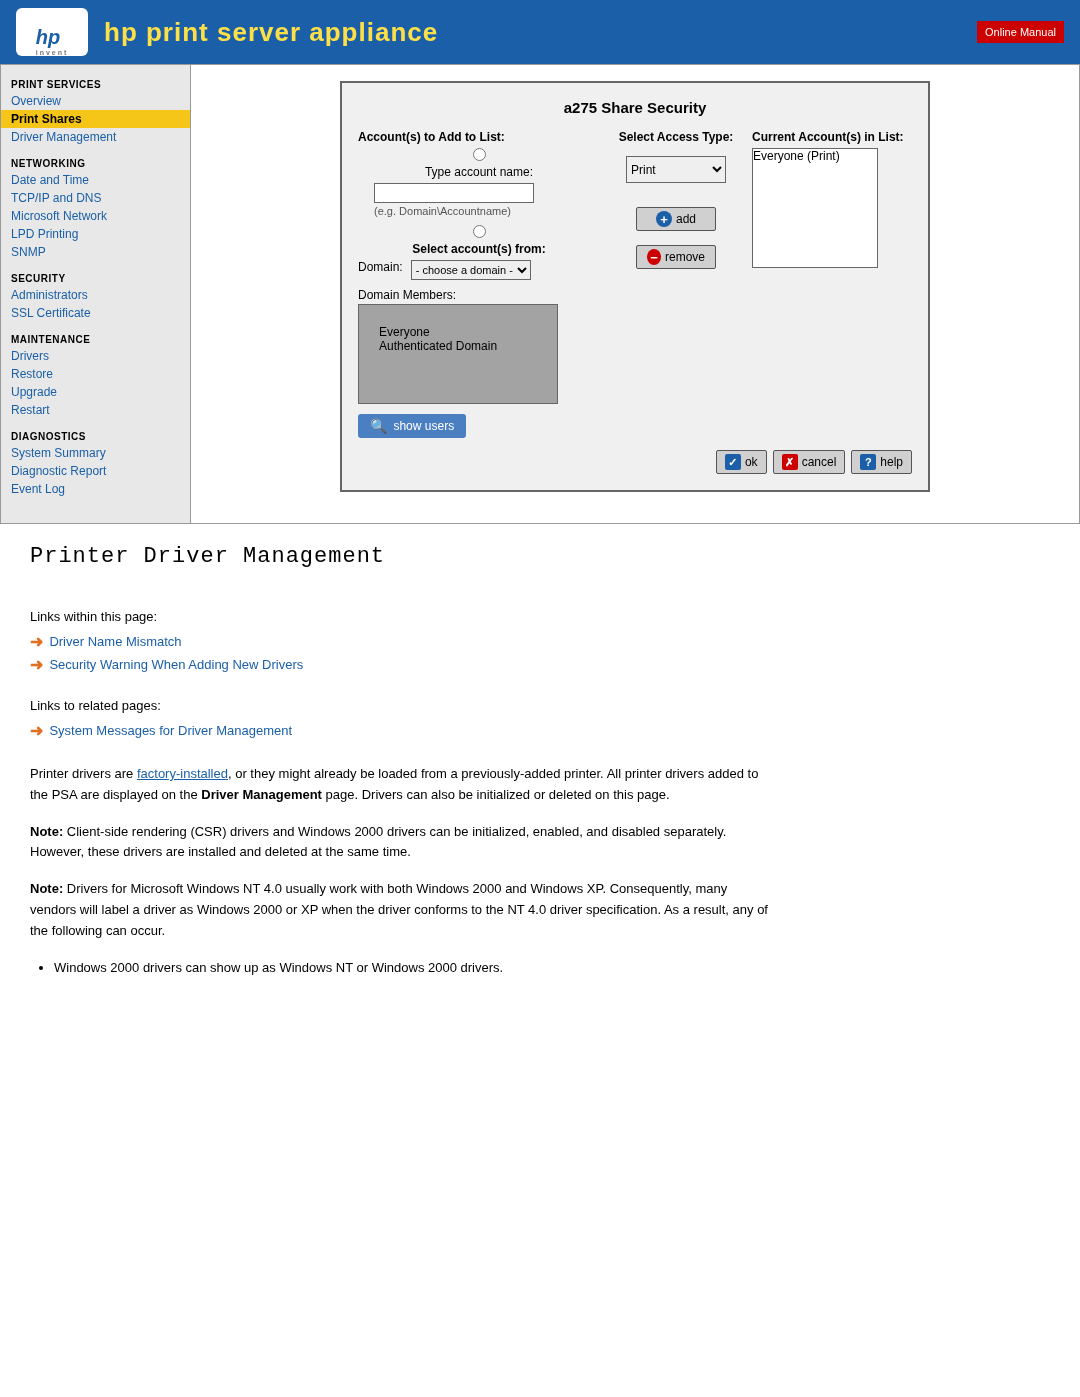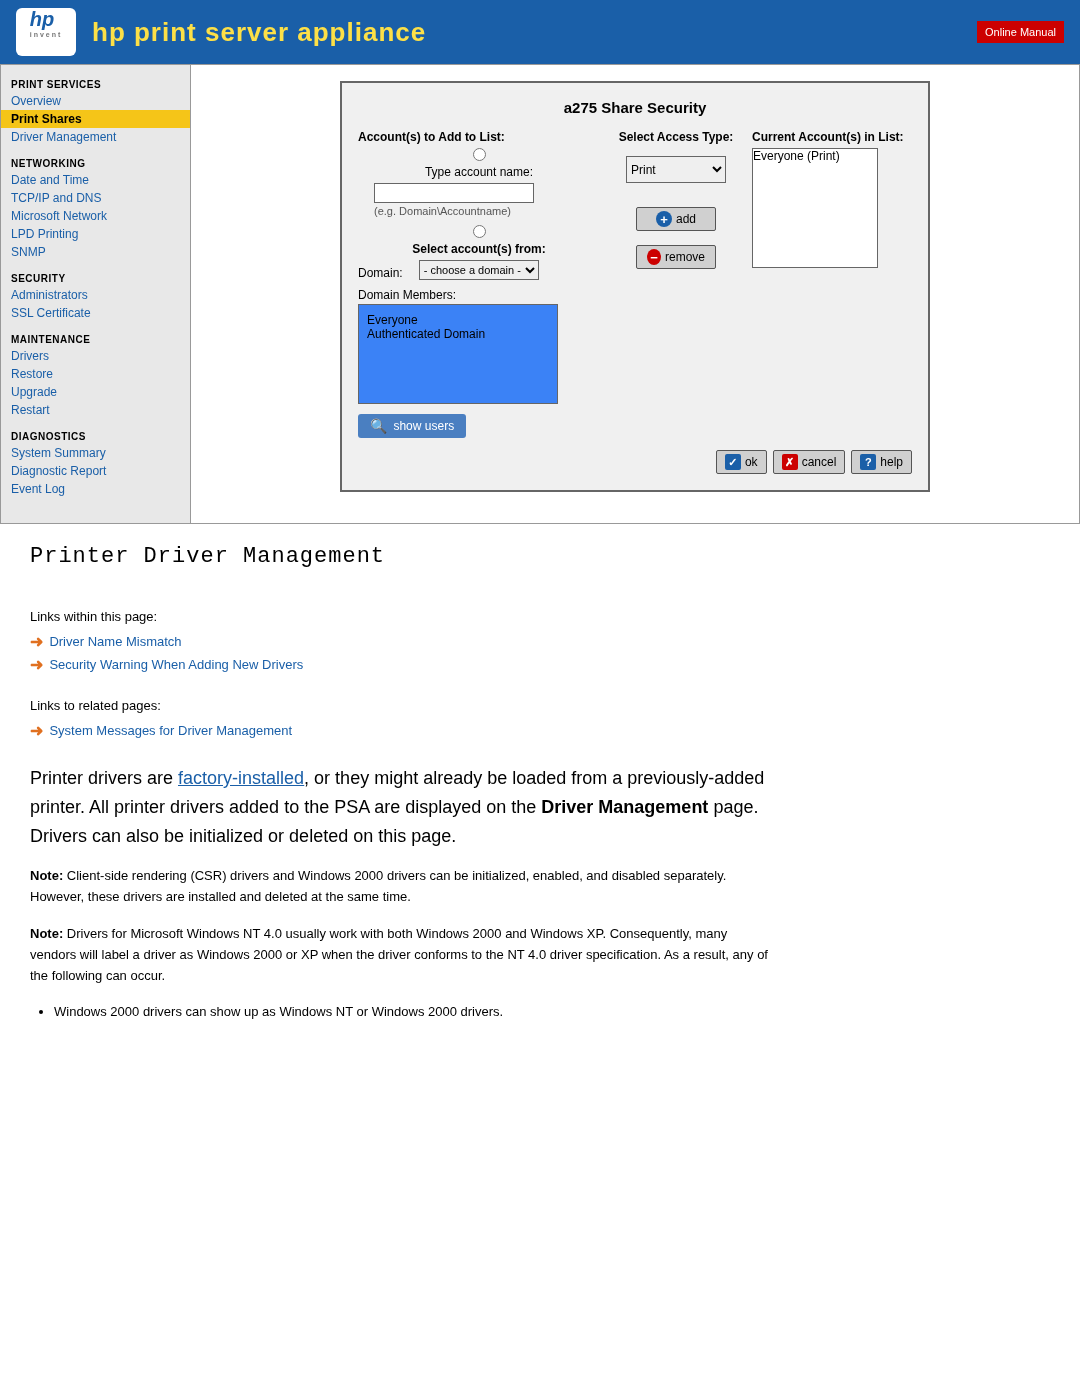--- a/index.html
+++ b/index.html
@@ -21,24 +21,24 @@
       min-height: 64px;
     }
     .banner-left {
       display: flex;
       align-items: center;
       gap: 16px;
     }
     .hp-logo {
       background: #fff;
       border-radius: 6px;
-      width: 60px;
+      width: 72px;
       height: 48px;
       display: flex;
-      align-items: flex-start;
+      align-items: flex-end;
       justify-content: center;
       font-weight: bold;
       font-size: 22px;
       color: #1a5fa8;
       font-style: italic;
     }
     .banner-title {
       color: #fde047;
       font-size: 26px;
       font-weight: bold;
@@ -204,41 +204,41 @@
     .account-list-box {
       border: 1px solid #666;
       background: #fff;
       width: 126px;
       min-height: 120px;
       padding: 0;
       font-size: 12px;
     }
     .domain-row {
       display: flex;
-      align-items: flex-end;
-      gap: 16px;
+      align-items: flex-start;
+      gap: 8px;
       margin-top: 2px;
       font-size: 12px;
     }
     .domain-select {
       height: 20px;
       font-size: 11px;
       border: 1px solid #666;
     }
     .domain-members-label {
       font-size: 12px;
       margin-top: 8px;
       margin-bottom: 2px;
     }
     .members-list-box {
       border: 1px solid #666;
-      background: #3b82f6;
+      background: #a3a3a3;
       width: 200px;
       min-height: 100px;
-      padding: 8px;
+      padding: 20px;
       font-size: 12px;
     }
     .show-users-btn {
       display: flex;
       align-items: center;
       gap: 6px;
       background: #4a7fc1;
       color: #fff;
       border: none;
       padding: 4px 12px;
@@ -303,21 +303,21 @@
       margin-bottom: 4px;
       font-size: 13px;
     }
     .arrow-icon {
       color: #e07020;
       font-size: 16px;
       font-weight: bold;
     }
     .section-spacer { height: 20px; }
     .body-text {
-      font-size: 18px;
+      font-size: 13px;
       line-height: 1.6;
       margin-bottom: 16px;
     }
     .note-text {
       font-size: 13px;
       line-height: 1.6;
       margin-bottom: 16px;
     }
     .underlined { text-decoration: underline; }
     .bold { font-weight: bold; }

